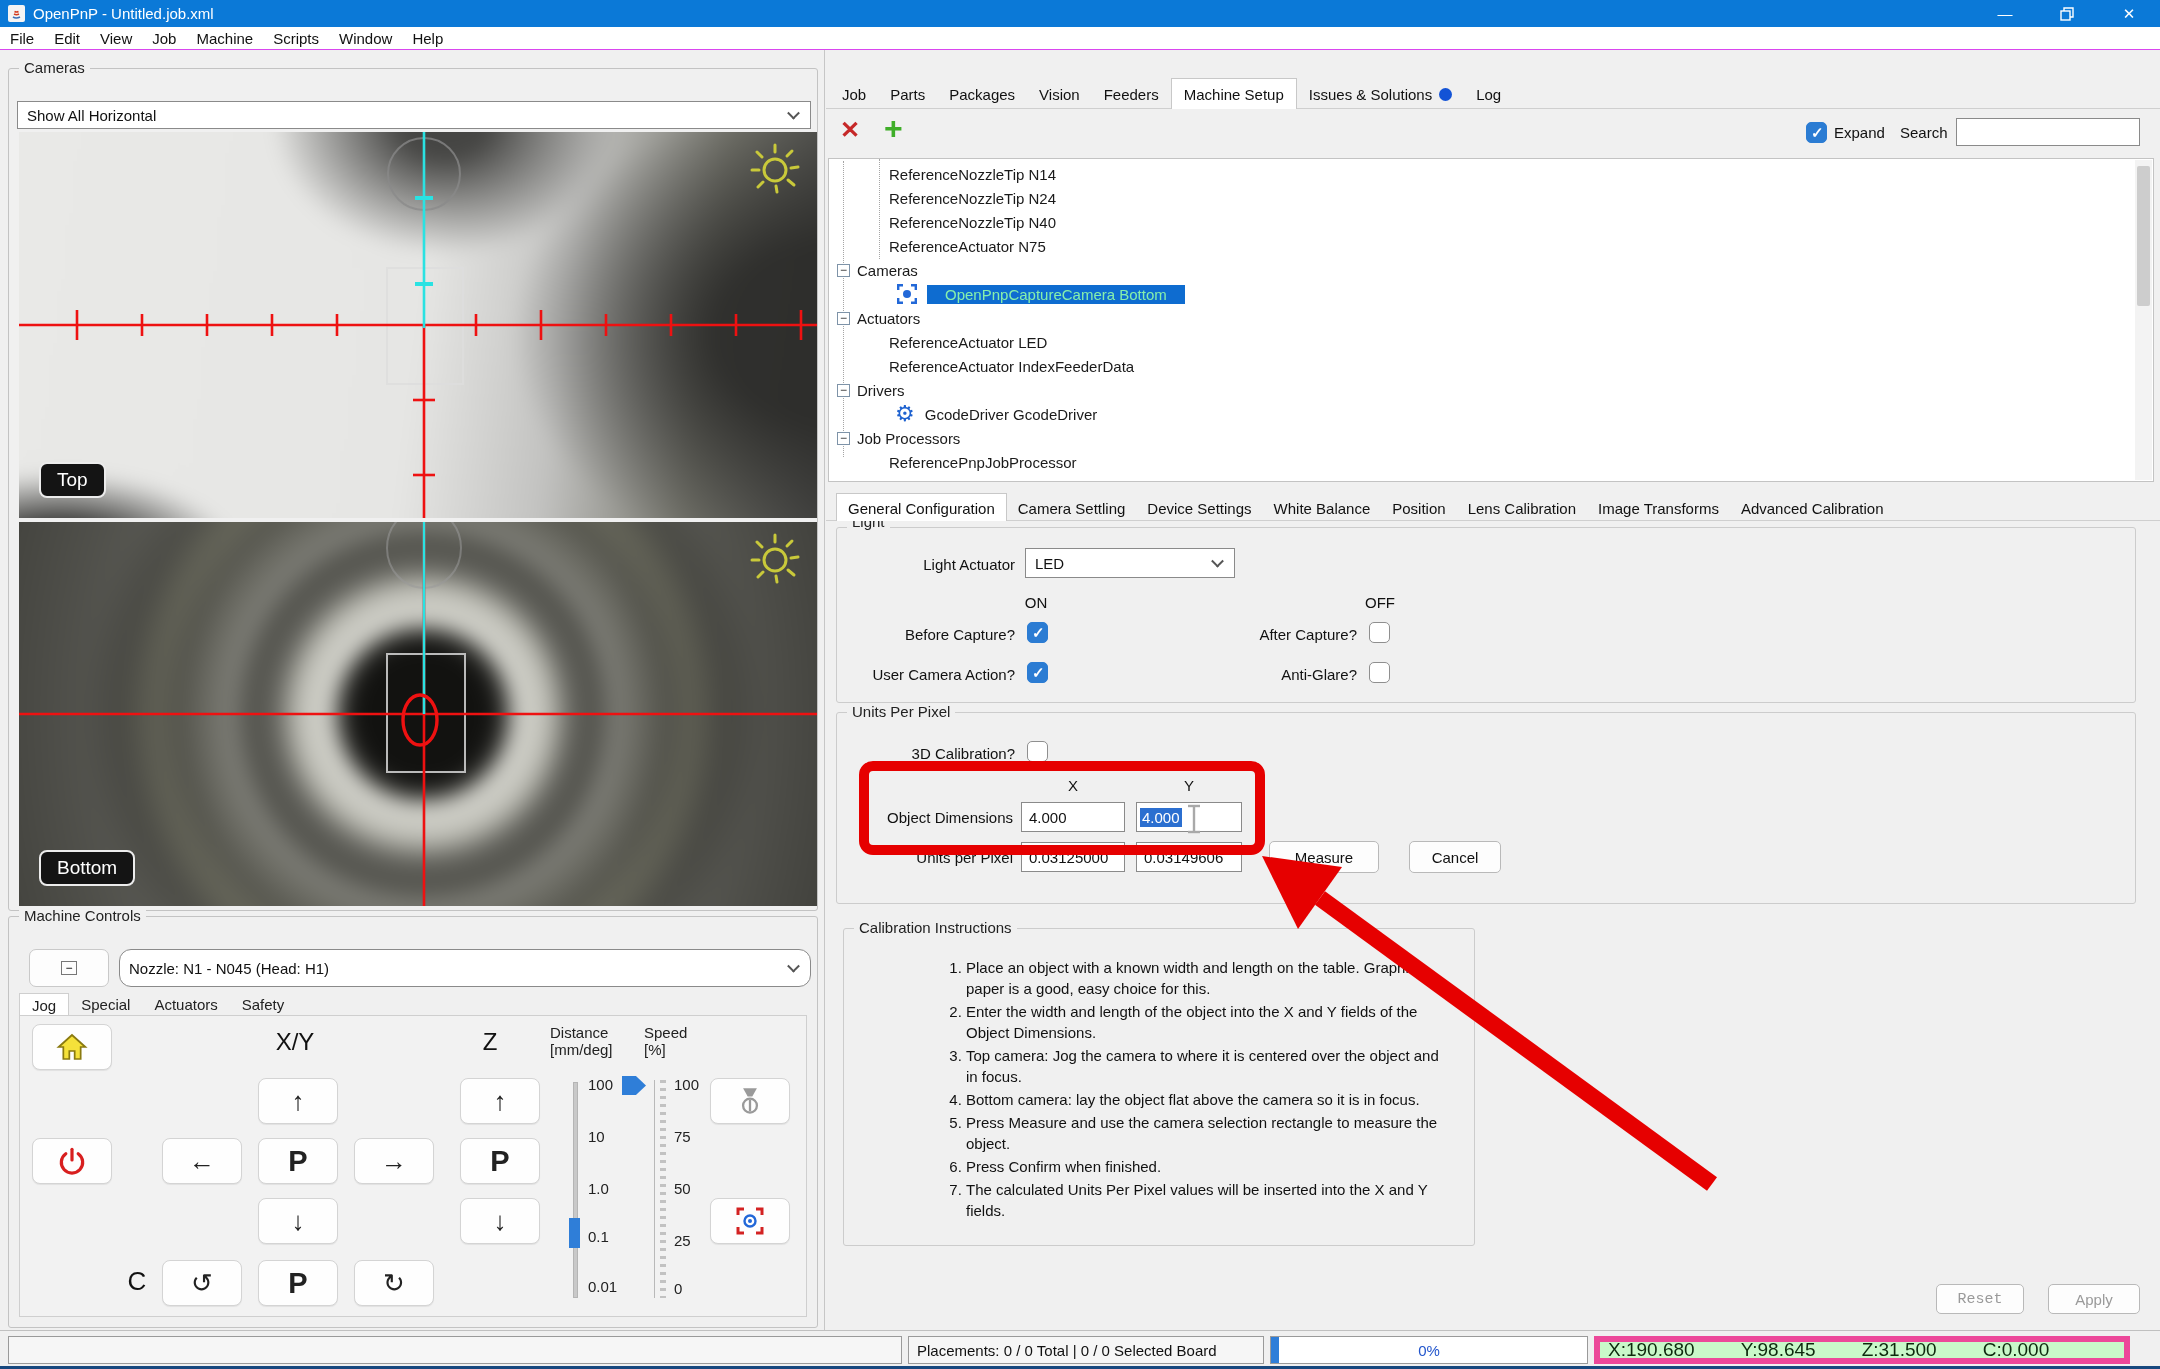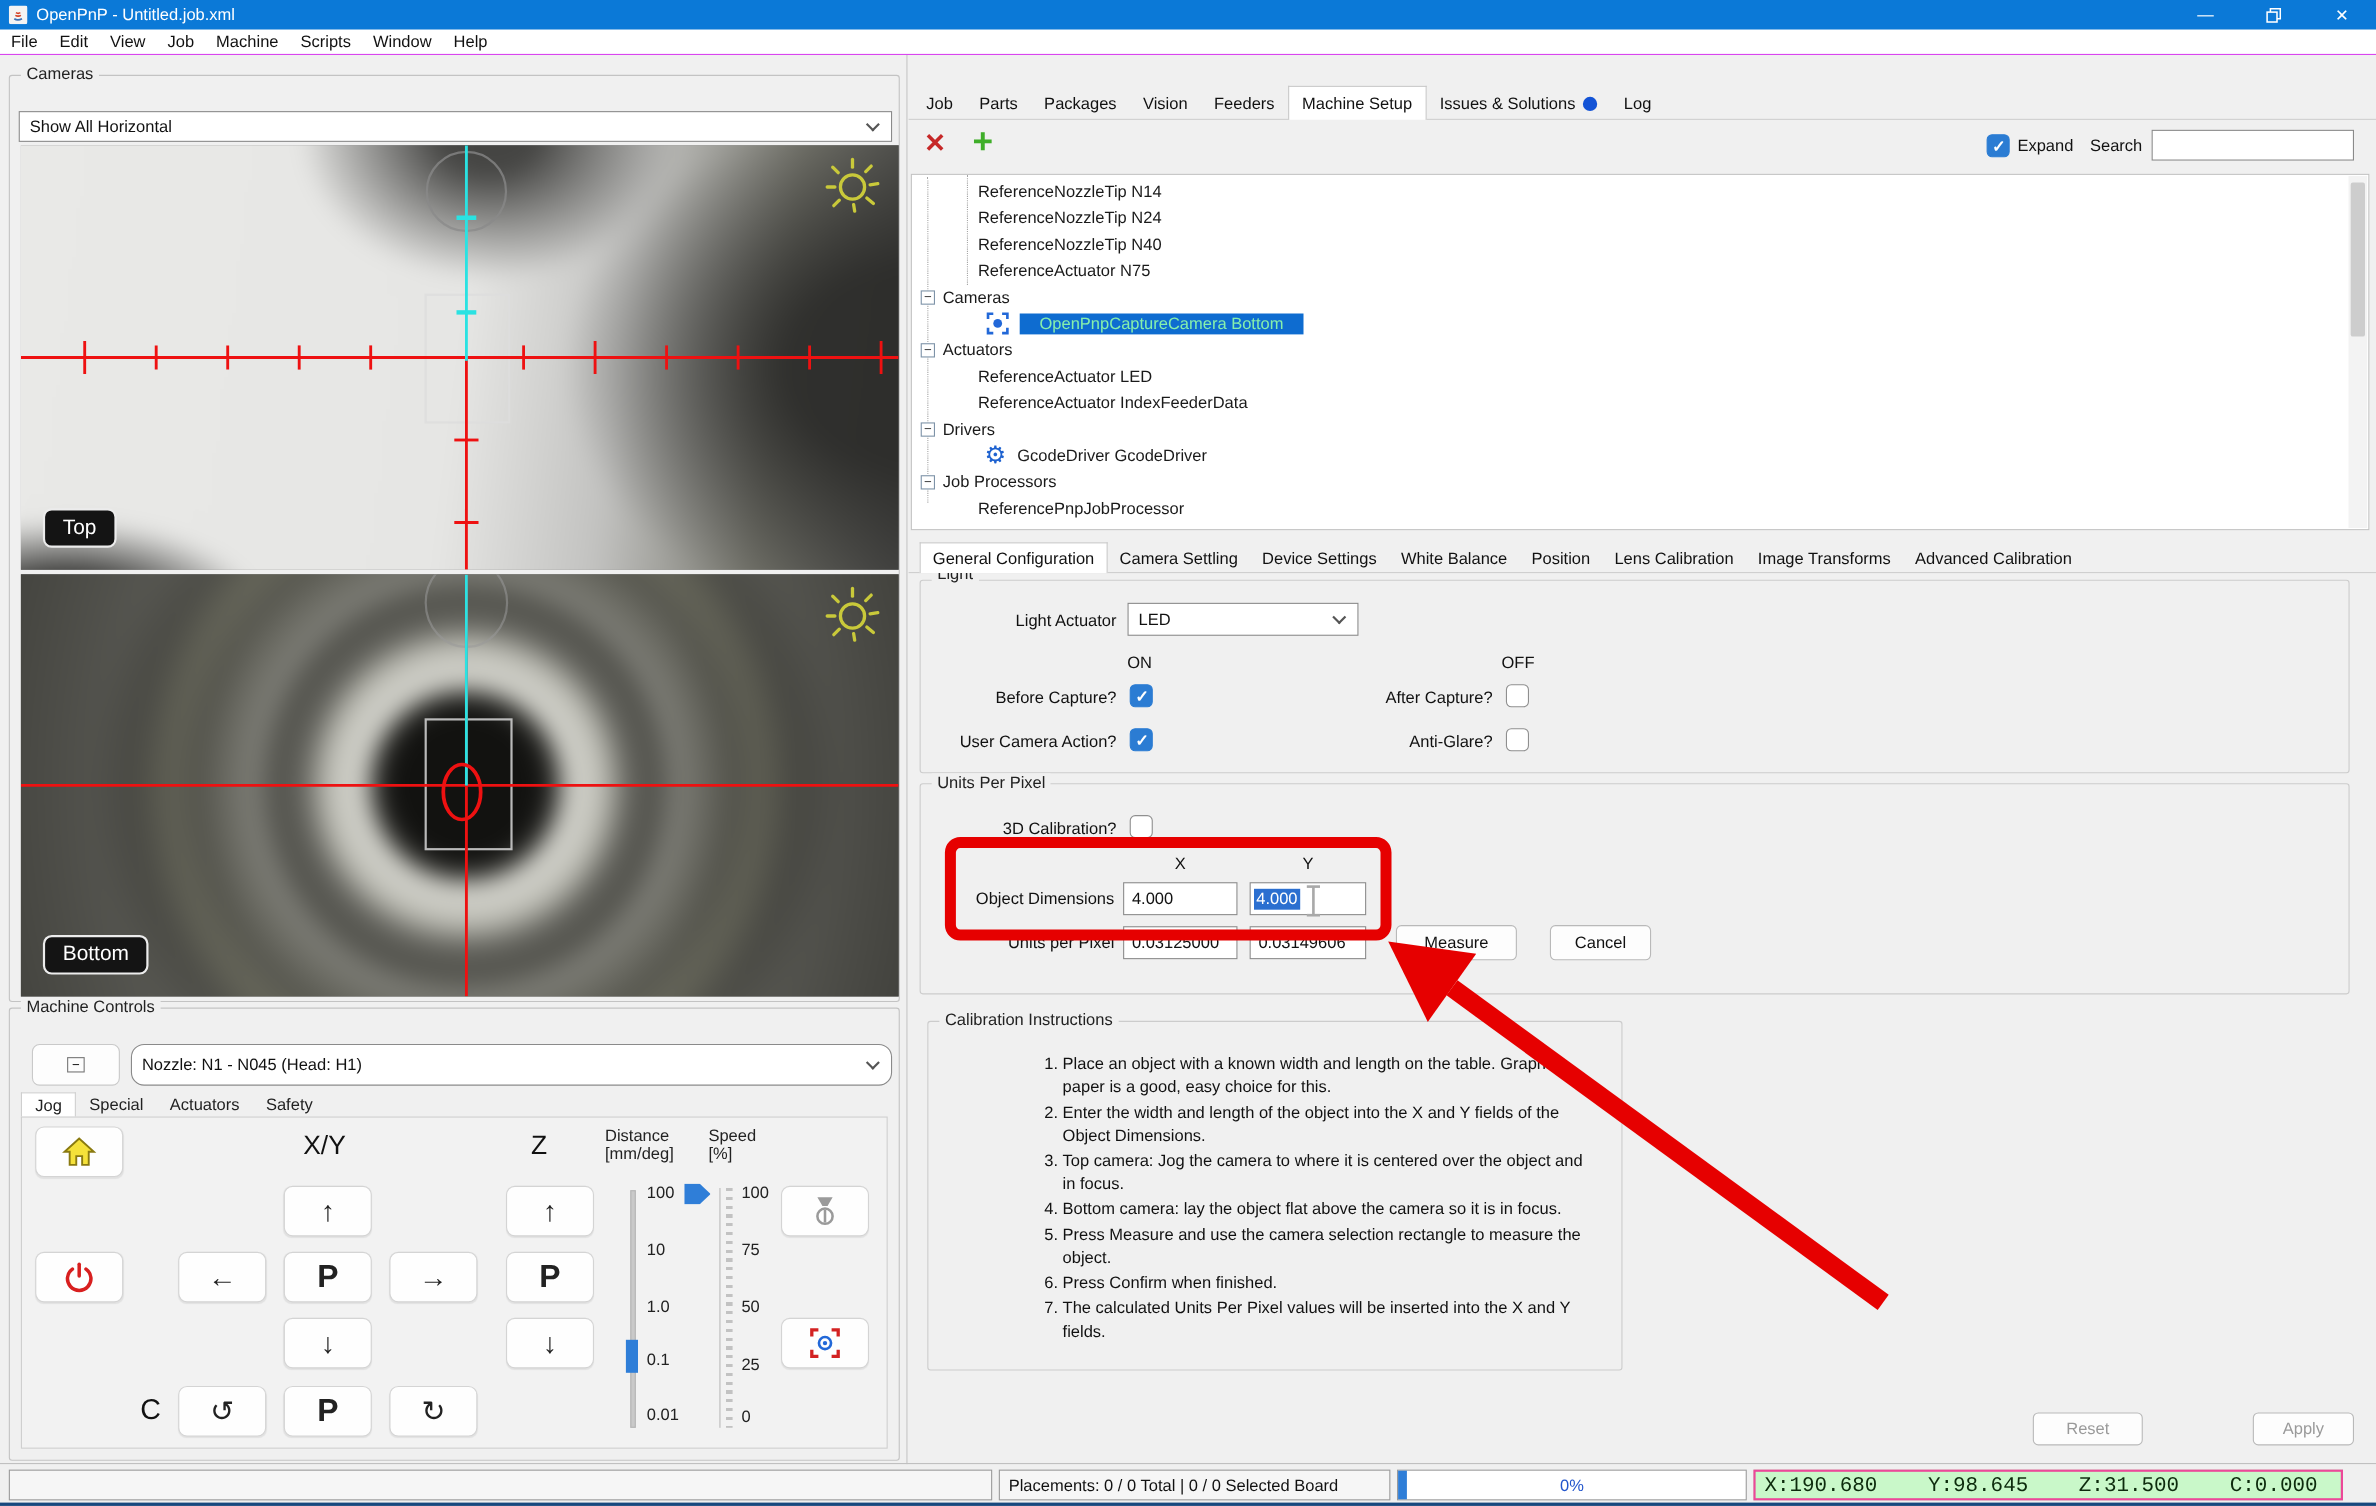--- a/index.html
+++ b/index.html
@@ -91,22 +91,22 @@
   .btn.disabled { color:#9a9a9a; }
 
   
   .instr ol { margin:28px 24px 0 0; padding-left:122px; font-size:15px; color:#111; line-height:21px; }
   .instr li { margin-bottom:2px; }
 
   
   .sline { position:absolute; left:0; top:1330px; width:2160px; height:1px; background:#c0c0c0; }
   .sfield { position:absolute; top:1336px; height:28px; border:1px solid #9a9a9a; background:#f6f6f6;
     font-size:15px; color:#111; display:flex; align-items:center; padding:0 8px; }
-  .coords { font-family:Liberation Mono, monospace; font-size:19px; color:#0d2b0d; background:#c9f8c9;
-    border:2px solid #ec4899; display:flex; gap:46px; align-items:center; }
+  .coords { font-family:Liberation Sans, sans-serif; font-size:19px; color:#0d2b0d; background:#c9f8c9;
+    border:6px solid #ec4899; display:flex; gap:46px; align-items:center; }
   .bottombar { position:absolute; left:0; top:1366px; width:2160px; height:3px; background:#17487e; }
 
   .overlay { position:absolute; left:0; top:0; width:2160px; height:1369px; pointer-events:none; z-index:60; }
   .vsep { position:absolute; left:824px; top:50px; width:1px; height:1281px; background:#c6c6c6; }
 </style>
 </head>
 <body>
 
 <div class="screen">
 
@@ -471,21 +471,21 @@
       <li>Place an object with a known width and length on the table. Graphing paper is a good, easy choice for this.</li>
       <li>Enter the width and length of the object into the X and Y fields of the Object Dimensions.</li>
       <li>Top camera: Jog the camera to where it is centered over the object and in focus.</li>
       <li>Bottom camera: lay the object flat above the camera so it is in focus.</li>
       <li>Press Measure and use the camera selection rectangle to measure the object.</li>
       <li>Press Confirm when finished.</li>
       <li>The calculated Units Per Pixel values will be inserted into the X and Y fields.</li>
     </ol>
   </div>
 
-  <div class="btn disabled" style="left:1848px; top:1284px; width:100px; height:30px;">Reset</div>
+  <div class="btn disabled" style="left:1936px; top:1284px; width:88px; height:30px;font-family:Liberation Mono, monospace;">Reset</div>
   <div class="btn disabled" style="left:2048px; top:1284px; width:92px; height:30px;">Apply</div>
 
   <div class="sline"></div>
   <div class="sfield" style="left:8px; width:894px;"></div>
   <div class="sfield" style="left:908px; width:356px;">
     <span>Placements: 0 / 0 Total | 0 / 0 Selected Board</span>
   </div>
   <div class="sfield" style="left:1270px; width:318px; background:#ffffff; justify-content:center; position:absolute;">
     <div style="position:absolute; left:0; top:0; bottom:0; width:8px; background:#2f7ed8;"></div>
     <span style="color:#2255cc;">0%</span>

